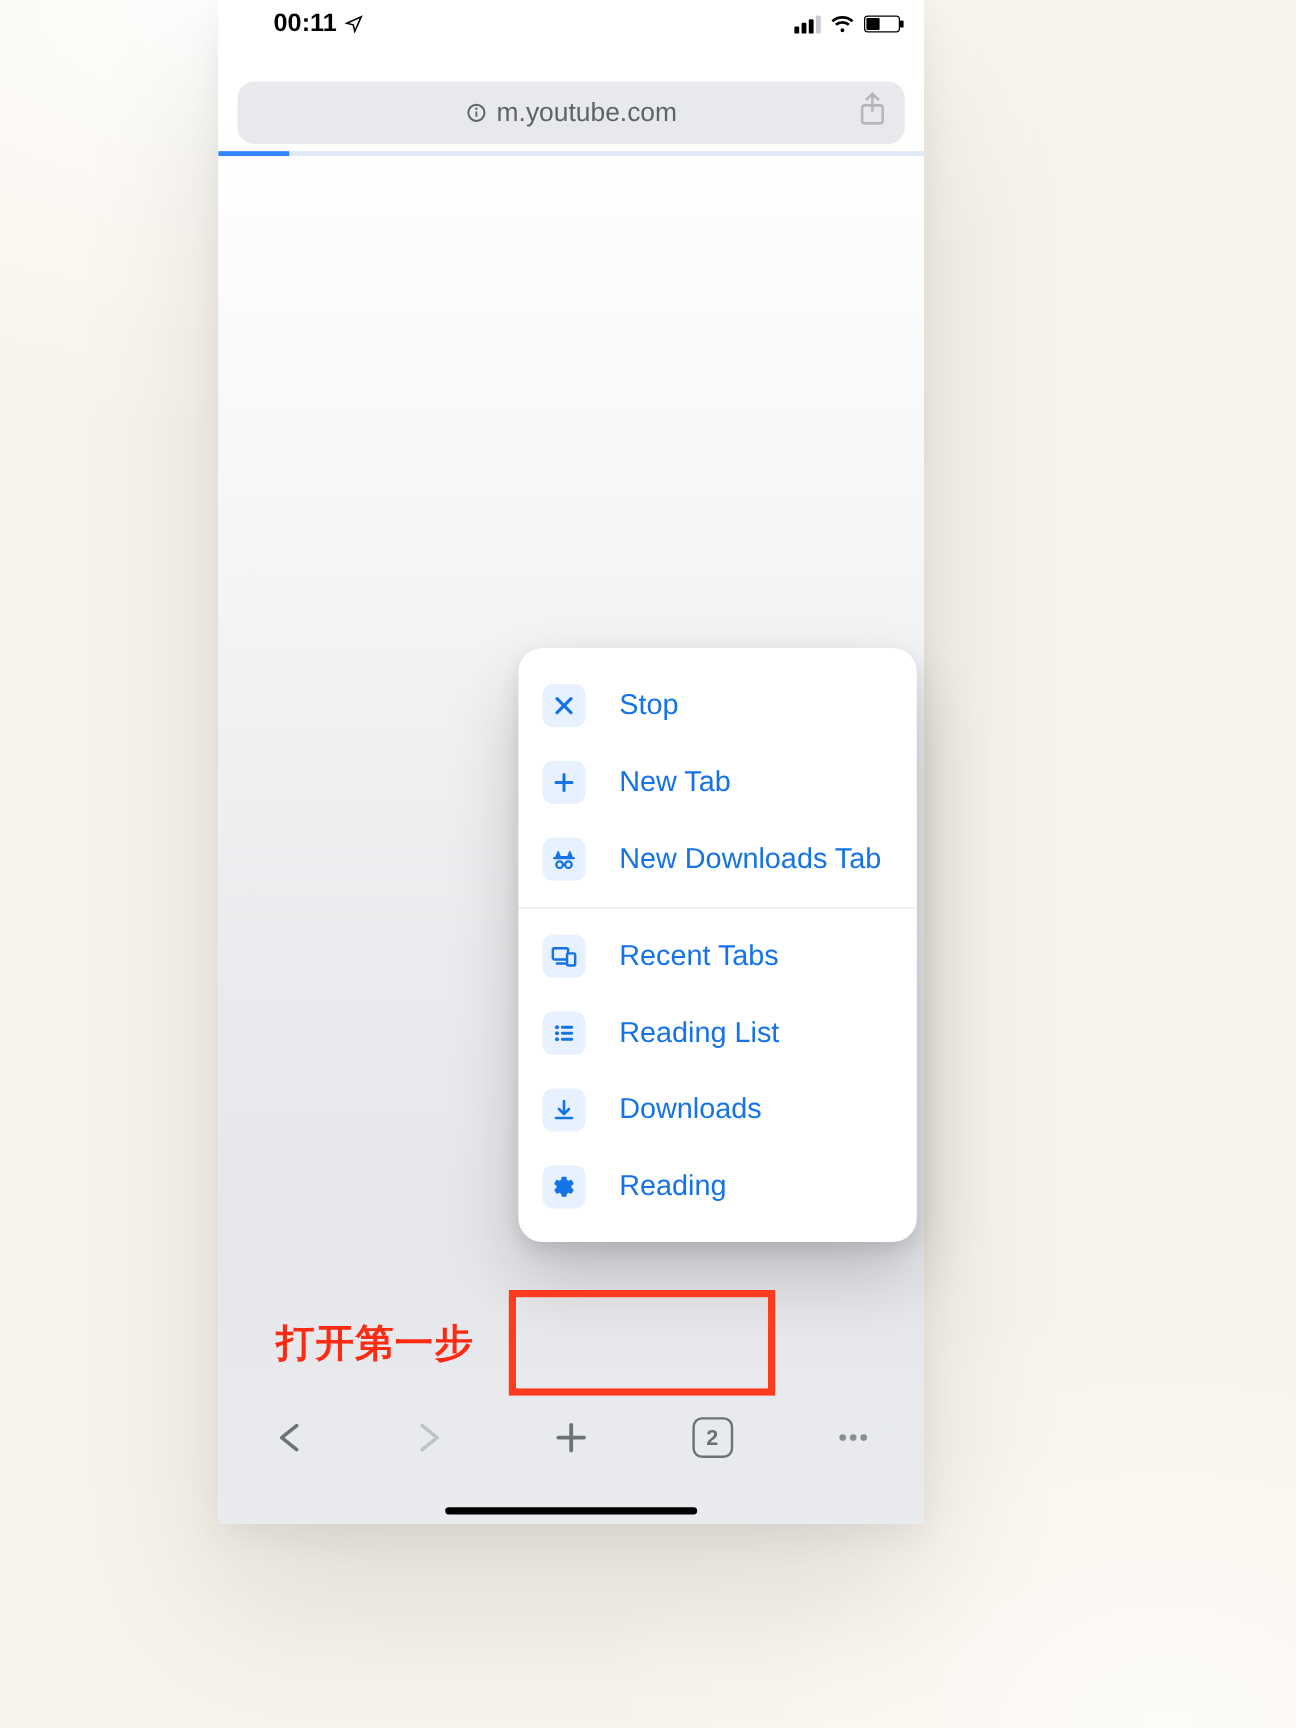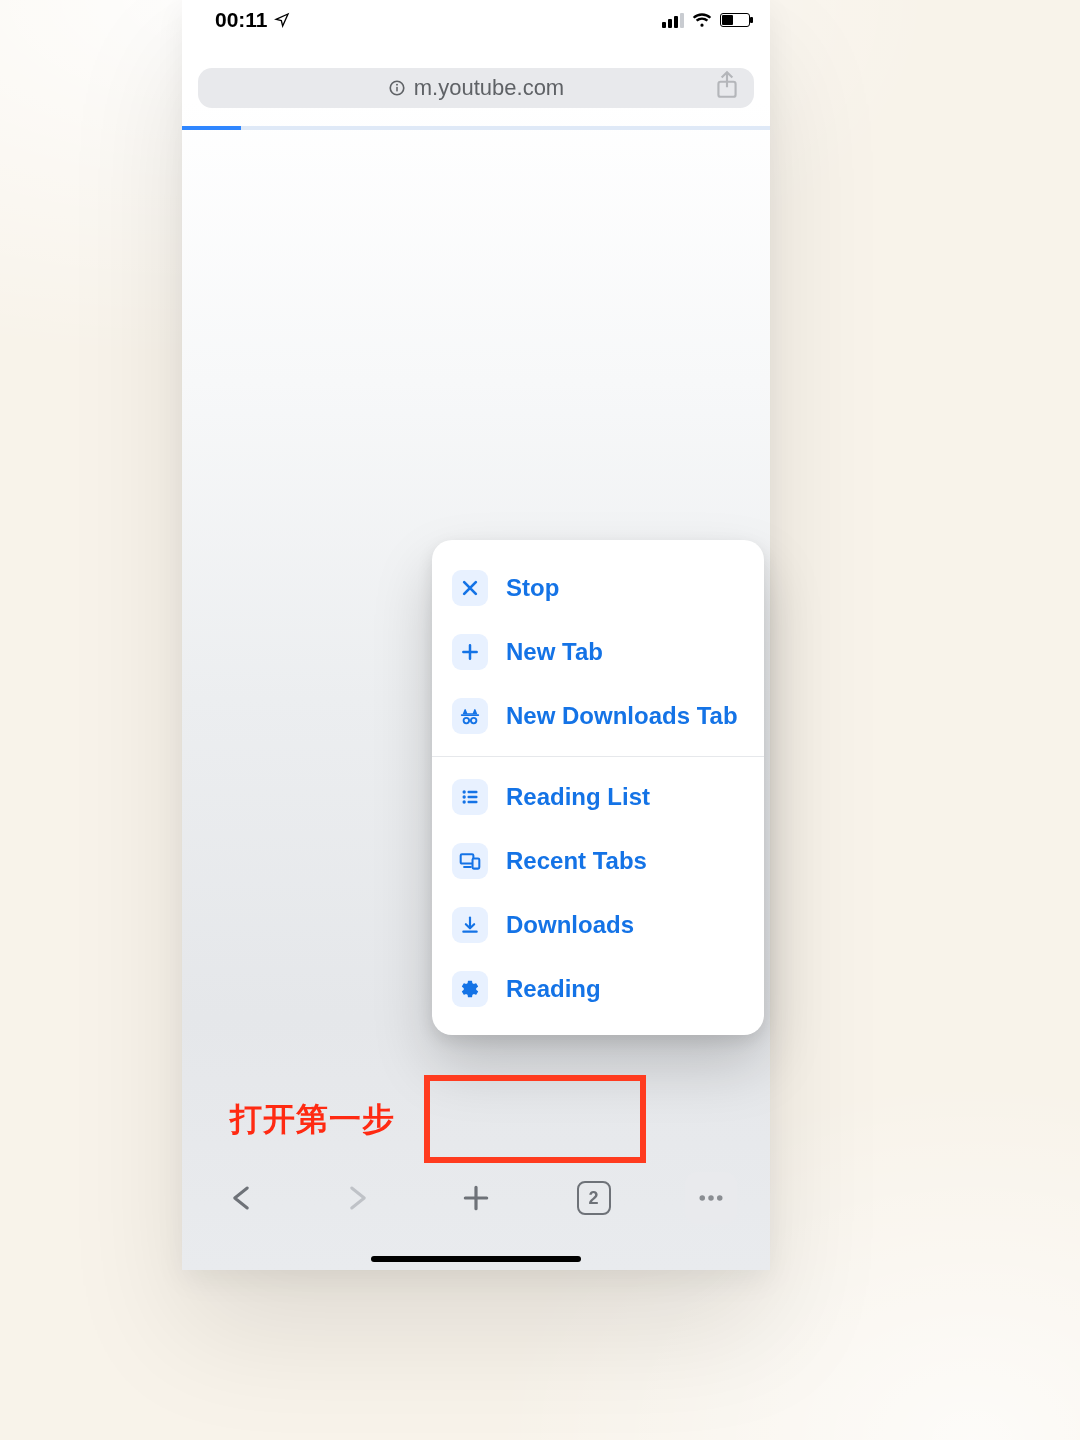--- a/index.html
+++ b/index.html
@@ -11,50 +11,50 @@
         radial-gradient(800px 600px at 90% 100%, rgba(255,255,255,.7), rgba(255,255,255,0) 60%),
         #f8f3ea;
     }
     .phone { position:absolute; left:182px; top:0; width:588px; height:1270px; background:#fff; border-radius:6px;
       box-shadow:0 60px 120px rgba(0,0,0,.10), 0 10px 30px rgba(0,0,0,.06); }
     .phone-grad { position:absolute; inset:0;
       background:linear-gradient(180deg,#ffffff 0%,#ffffff 8%,#f7f8f9 30%,#eceef0 55%,#e5e7ea 80%,#e9ebee 100%); }
 
     
     .status { position:absolute; left:0; right:0; top:0; height:40px; display:flex; align-items:center; justify-content:space-between; padding:0 14px; }
-    .status .time { font-size:21px; font-weight:600; color:#000; display:flex; align-items:center; gap:6px; margin-left:19px; }
+    .status .time { font-size:21px; font-weight:600; color:#000; display:flex; align-items:center; gap:6px; margin-left:32px; }
     .status .right { display:flex; align-items:center; gap:8px; margin-right:6px; }
     .sig { display:flex; align-items:flex-end; gap:2px; }
     .sig i { width:4px; background:#000; border-radius:1px; display:block; }
     .sig i.b1{height:6px}.sig i.b2{height:9px}.sig i.b3{height:12px}.sig i.b4{height:15px; background:#c9ccd1}
     .wifi svg { display:block; }
     .batt { position:relative; width:30px; height:14px; border:1.5px solid #000; border-radius:3px; }
     .batt::after{content:"";position:absolute;right:-4px;top:3px;width:3px;height:6px;background:#000;border-radius:1px;}
     .batt .fill{position:absolute;left:1px;top:1px;bottom:1px;width:40%;background:#000;border-radius:1px;}
 
     
-    .urlbar { position:absolute; left:16px; right:16px; top:68px; height:40px; background:#e8e9ec; border-radius:14px;
+    .urlbar { position:absolute; left:16px; right:16px; top:68px; height:52px; background:#e8e9ec; border-radius:14px;
       display:flex; align-items:center; justify-content:center; color:#5f6266; font-size:22px; }
     .urlbar .lock { margin-right:8px; display:inline-flex; }
     .urlbar .share { position:absolute; right:14px; top:50%; transform:translateY(-50%); opacity:.55; }
     .progress { position:absolute; left:0; right:0; top:126px; height:4px; background:#dfe9f7; }
     .progress .bar { height:100%; width:10%; background:#2f86ff; }
 
     
     .toolbar { position:absolute; left:0; right:0; bottom:40px; height:64px;
       display:flex; align-items:center; justify-content:space-around; }
     .tbtn { width:52px; height:52px; display:flex; align-items:center; justify-content:center; color:#6e7278; border-radius:12px; }
     .tbtn.active-pill { background:#e9eaed; }
     .tabcount { width:34px; height:34px; border:2.5px solid #6e7278; border-radius:8px; display:flex; align-items:center; justify-content:center; font-weight:700; font-size:18px; color:#6e7278; }
     .home-ind { position:absolute; left:50%; transform:translateX(-50%); bottom:8px; width:210px; height:6px; background:#000; border-radius:4px; }
 
     
     .menu { position:absolute; top:540px; left:432px; width:332px; background:#fff; border-radius:20px;
       box-shadow:0 30px 60px rgba(0,0,0,.18),0 6px 16px rgba(0,0,0,.10); padding:16px 0 14px; }
-    .mitem { display:flex; align-items:center; gap:18px; padding:14px 20px; color:#1473e6; font-size:24px; font-weight:700; cursor:pointer; }
+    .mitem { display:flex; align-items:center; gap:28px; padding:14px 20px; color:#1473e6; font-size:24px; font-weight:400; cursor:pointer;text-align:center; }
     .micon { width:36px; height:36px; border-radius:9px; background:#e8f1ff; display:flex; align-items:center; justify-content:center; flex:0 0 36px; }
     .menu-sep { height:1px; background:#e6e8eb; margin:8px 0; }
     .highlight-box { position:absolute; border:6px solid #ff3b1f; pointer-events:none; }
 
     
     .anno { position:absolute; color:#ff2a12; font-weight:700; font-size:32px; letter-spacing:1px;margin-left:12px; }
   </style>
 </head>
 <body>
 
@@ -166,43 +166,43 @@
             <circle cx="8" cy="17" r="3" fill="none" stroke="#1473e6" stroke-width="2"></circle>
             <circle cx="16" cy="17" r="3" fill="none" stroke="#1473e6" stroke-width="2"></circle>
             <path d="M11 17h2" stroke="#1473e6" stroke-width="2"></path>
           </svg>
         </div>
         <span>New Downloads Tab</span>
       </div>
       <div class="menu-sep"></div>
       <div class="mitem">
         <div class="micon">
+          <svg width="22" height="20" viewBox="0 0 26 22" fill="none" stroke="#1473e6" stroke-width="2.4">
+            <rect x="2" y="3" width="15" height="11" rx="1.5"></rect>
+            <path d="M6 18h8" stroke-linecap="round"></path>
+            <rect x="16" y="8" width="8" height="12" rx="1.5" fill="#e8f1ff"></rect>
+          </svg>
+        </div>
+        <span>Recent Tabs</span>
+      </div>
+      <div class="mitem">
+        <div class="micon">
           <svg width="20" height="20" viewBox="0 0 24 24" fill="#1473e6">
             <circle cx="5" cy="6" r="2"></circle>
             <rect x="9" y="4.5" width="12" height="3" rx="1.2"></rect>
             <circle cx="5" cy="12" r="2"></circle>
             <rect x="9" y="10.5" width="12" height="3" rx="1.2"></rect>
             <circle cx="5" cy="18" r="2"></circle>
             <rect x="9" y="16.5" width="12" height="3" rx="1.2"></rect>
           </svg>
         </div>
         <span>Reading List</span>
       </div>
       <div class="mitem">
         <div class="micon">
-          <svg width="22" height="20" viewBox="0 0 26 22" fill="none" stroke="#1473e6" stroke-width="2.4">
-            <rect x="2" y="3" width="15" height="11" rx="1.5"></rect>
-            <path d="M6 18h8" stroke-linecap="round"></path>
-            <rect x="16" y="8" width="8" height="12" rx="1.5" fill="#e8f1ff"></rect>
-          </svg>
-        </div>
-        <span>Recent Tabs</span>
-      </div>
-      <div class="mitem">
-        <div class="micon">
           <svg width="20" height="20" viewBox="0 0 24 24" fill="none" stroke="#1473e6" stroke-width="2.6" stroke-linecap="round" stroke-linejoin="round">
             <path d="M12 3v12"></path>
             <path d="M7 11l5 5 5-5"></path>
             <path d="M4 20h16"></path>
           </svg>
         </div>
         <span>Downloads</span>
       </div>
       <div class="mitem">
         <div class="micon">

